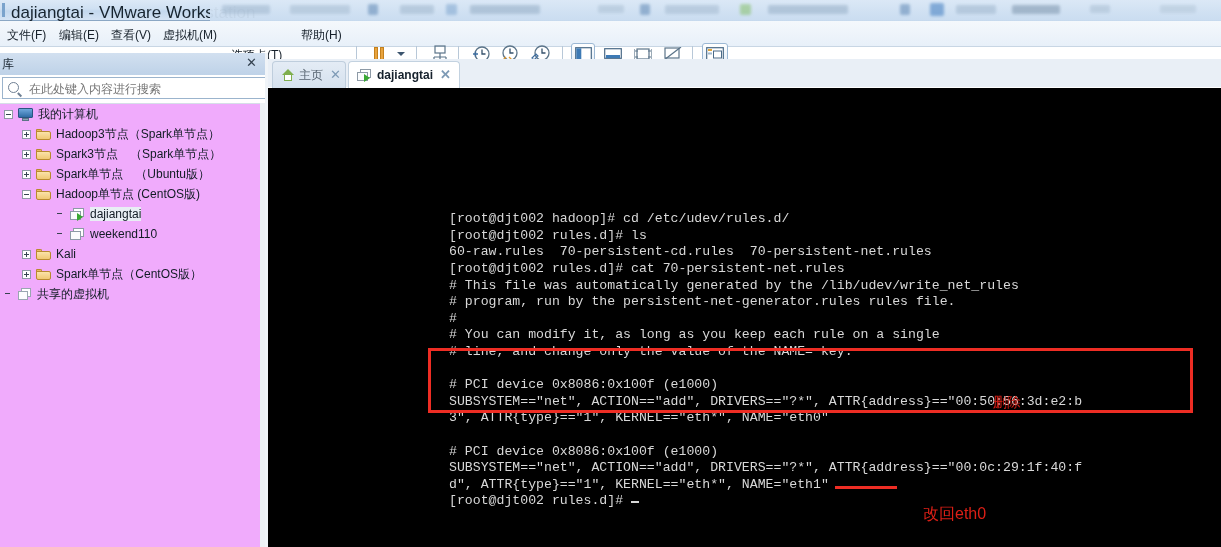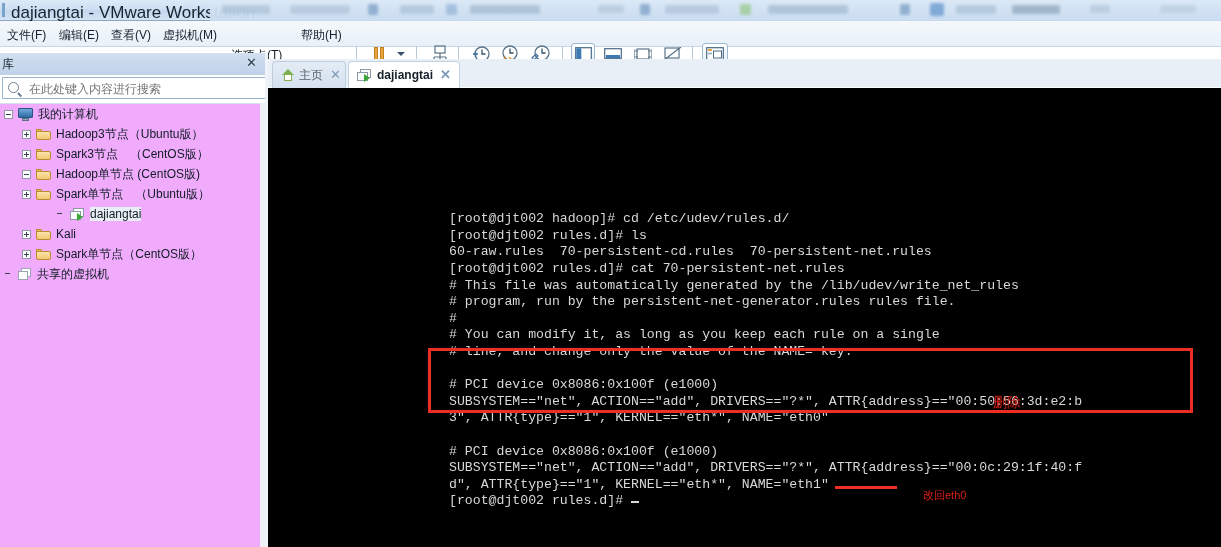--- a/index.html
+++ b/index.html
@@ -348,21 +348,21 @@
   }
   .anno {
     position: absolute;
     color: #dd1f16;
     font-family: Liberation Sans, sans-serif;
     font-size: 14px;
     white-space: nowrap;
     text-align: center;
   }
   #anno-delete { left: 725px; top: 306px; }
-  #anno-change { left: 655px; top: 400px; font-size: 11px; }
+  #anno-change { left: 655px; top: 416px; font-size: 16px; }
   #underline-eth1 {
     position: absolute;
     left: 567px; top: 398px;
     width: 62px; height: 3px;
     background: #ee2d24;
   }
 </style>
 </head>
 <body>
 
@@ -495,47 +495,53 @@
       <div class="tree-row">
         <span style="display:inline-block;width:4px;flex:0 0 auto;"></span>
         <span class="expander"></span>
         <span class="tree-icon ic-monitor"></span>
         <span class="tree-label">我的计算机</span>
       </div>
       <div class="tree-row">
         <span style="display:inline-block;width:22px;flex:0 0 auto;"></span>
         <span class="expander plus"></span>
         <span class="tree-icon ic-folder"></span>
-        <span class="tree-label">Hadoop3节点（Ubuntu版）</span>
+        <span class="tree-label">Hadoop3节点（Spark单节点）</span>
       </div>
       <div class="tree-row">
         <span style="display:inline-block;width:22px;flex:0 0 auto;"></span>
         <span class="expander plus"></span>
         <span class="tree-icon ic-folder"></span>
-        <span class="tree-label">Spark3节点　（CentOS版）</span>
+        <span class="tree-label">Spark3节点　（Spark单节点）</span>
+      </div>
+      <div class="tree-row">
+        <span style="display:inline-block;width:22px;flex:0 0 auto;"></span>
+        <span class="expander plus"></span>
+        <span class="tree-icon ic-folder"></span>
+        <span class="tree-label">Spark单节点　（Ubuntu版）</span>
       </div>
       <div class="tree-row">
         <span style="display:inline-block;width:22px;flex:0 0 auto;"></span>
         <span class="expander"></span>
         <span class="tree-icon ic-folder"></span>
         <span class="tree-label">Hadoop单节点 (CentOS版)</span>
-      </div>
-      <div class="tree-row">
-        <span style="display:inline-block;width:22px;flex:0 0 auto;"></span>
-        <span class="expander plus"></span>
-        <span class="tree-icon ic-folder"></span>
-        <span class="tree-label">Spark单节点　（Ubuntu版）</span>
       </div>
       <div class="tree-row selected">
         <span style="display:inline-block;width:56px;flex:0 0 auto;"></span>
         <span class="expander none"></span>
         <span class="tree-icon ic-vm running">
           <i class="play"></i>
         </span>
         <span class="tree-label">dajiangtai</span>
+      </div>
+      <div class="tree-row">
+        <span style="display:inline-block;width:56px;flex:0 0 auto;"></span>
+        <span class="expander none"></span>
+        <span class="tree-icon ic-vm"></span>
+        <span class="tree-label">weekend110</span>
       </div>
       <div class="tree-row">
         <span style="display:inline-block;width:22px;flex:0 0 auto;"></span>
         <span class="expander plus"></span>
         <span class="tree-icon ic-folder"></span>
         <span class="tree-label">Kali</span>
       </div>
       <div class="tree-row">
         <span style="display:inline-block;width:22px;flex:0 0 auto;"></span>
         <span class="expander plus"></span>

